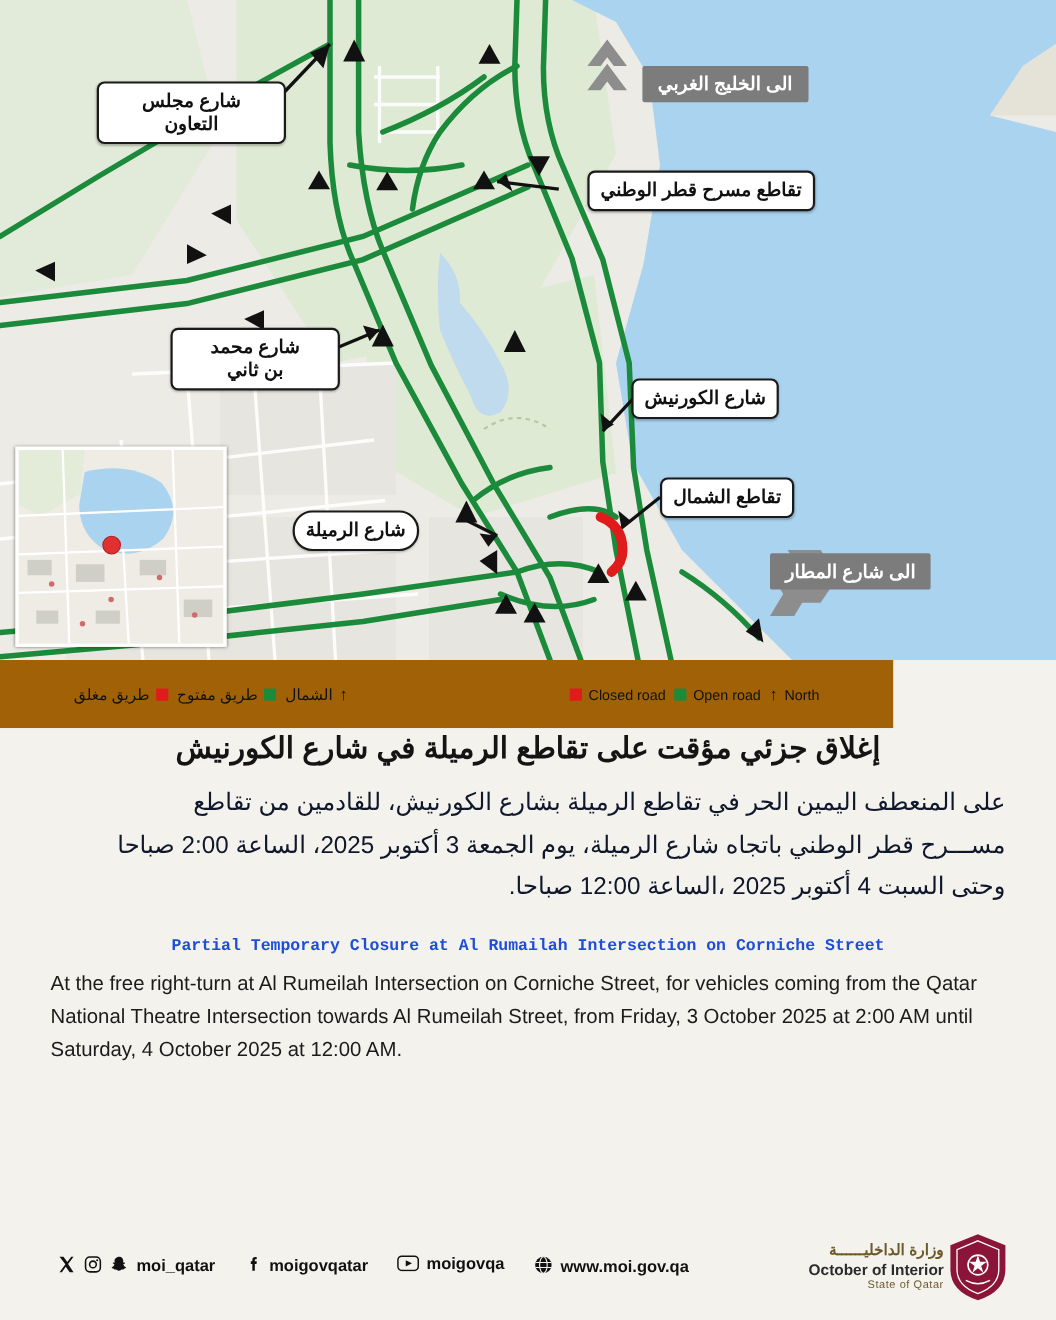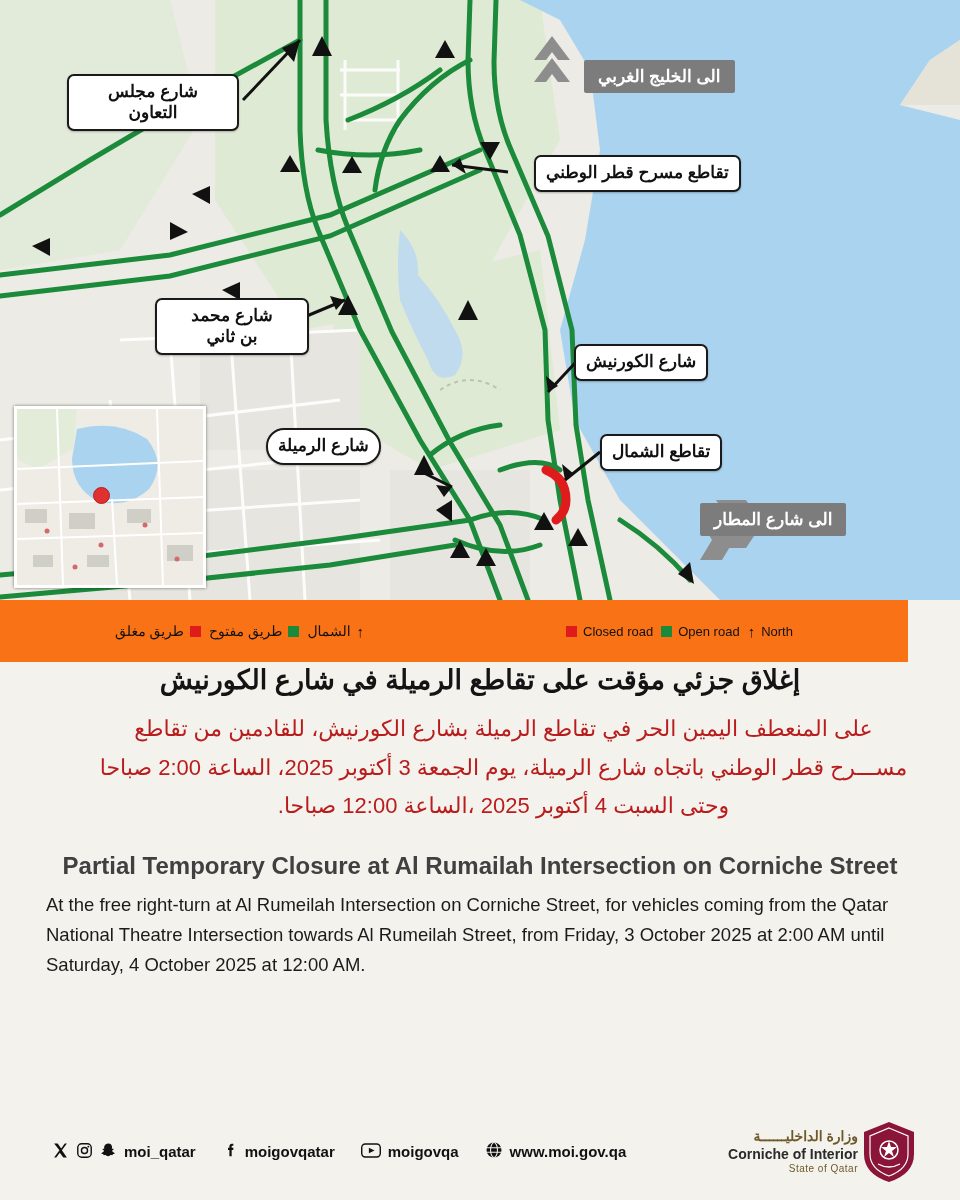--- a/index.html
+++ b/index.html
@@ -56,22 +56,22 @@
     background:#eee9e1;
     overflow:hidden;
   }
   .inset .dot{
     position:absolute;left:76px;top:78px;width:15px;height:15px;border-radius:50%;
     background:#e03030;border:1px solid #b32020;
   }
 
   
   .legend{
-    position:absolute;left:0;top:600px;width:908px;height:62px;
-    background:#f97316;
+    position:absolute;left:0;top:600px;width:812px;height:62px;
+    background:#a16207;
   }
   .legend-inner{
     display:flex;align-items:center;justify-content:center;gap:26px;
     height:62px;font-size:13px;color:#111;
   }
   .legend-group{display:flex;align-items:center;gap:8px;}
   .legend-item{display:flex;align-items:center;gap:6px;white-space:nowrap;}
   .sw{width:11px;height:11px;display:inline-block;}
   .legend-ar{font-size:14px;direction:rtl;}
   .arrow-n{font-size:15px;line-height:1;}
@@ -83,42 +83,43 @@
     background:#f4f2ed;
     padding:0 46px;
     box-sizing:border-box;
   }
   .ar-title{
     direction:rtl;text-align:center;
     font-size:27px;font-weight:bold;color:#141414;
     line-height:1.35;
   }
   .ar-body{
-    direction:rtl;text-align:center;
-    font-size:22px;color:#b91c1c;line-height:1.75;
+    direction:rtl;text-align:right;
+    font-size:22px;color:#0f172a;line-height:1.75;
     margin-top:12px;
     margin-left:47px;
   }
   .en-title{
-    text-align:center;font-size:24px;font-weight:bold;color:#404040;
+    text-align:center;font-size:15px;font-weight:bold;color:#1d4ed8;
     margin-top:26px;
+    font-family:Liberation Mono, monospace;
   }
   .en-body{
     text-align:left;font-size:18.5px;color:#1b1b1b;line-height:1.62;
     margin-top:10px;
   }
 
   
   .footer{
     position:absolute;left:0;top:1102px;width:960px;height:98px;
     background:#f4f2ed;
     display:flex;align-items:center;
   }
   .social{
-    display:flex;align-items:center;gap:26px;
+    display:flex;align-items:flex-start;gap:26px;
     margin-left:52px;font-size:15px;color:#111;font-weight:bold;
   }
   .s-item{display:flex;align-items:center;gap:7px;white-space:nowrap;}
   .s-icons{display:flex;align-items:center;gap:7px;}
   .gl{display:inline-block;line-height:1;}
   .moi{
     position:absolute;right:40px;top:18px;
     display:flex;align-items:center;gap:0;
   }
   .moi-text{text-align:right;line-height:1.25;}
@@ -242,28 +243,28 @@
       <g fill="#8d8d8d">
         <polygon points="534,60 552,36 570,60 558,60 552,52 546,60"></polygon>
         <polygon points="534,82 552,58 570,82 558,82 552,74 546,82"></polygon>
       </g>
       <g fill="#8d8d8d">
         <polygon points="716,500 746,500 762,524 746,548 716,548 732,524"></polygon>
         <polygon points="700,520 722,520 734,540 722,560 700,560 712,540"></polygon>
       </g>
     </svg>
 
-    <div class="chip" style="left:67px;top:74px;width:148px;">شارع مجلس
+    <div class="chip" style="left:88px;top:74px;width:148px;">شارع مجلس
 التعاون</div>
     <div class="chip" style="left:506px;top:155px;margin-left:28px;">تقاطع مسرح قطر الوطني</div>
     <div class="chip" style="left:155px;top:298px;width:130px;">شارع محمد
 بن ثاني</div>
     <div class="chip" style="left:574px;top:344px;">شارع الكورنيش</div>
     <div class="chip" style="left:600px;top:434px;">تقاطع الشمال</div>
-    <div class="chip" style="left:266px;top:428px;border-radius:18px;">شارع الرميلة</div>
+    <div class="chip" style="left:266px;top:464px;border-radius:18px;">شارع الرميلة</div>
 
     <div class="chip-gray" style="left:584px;top:60px;">الى الخليج الغربي</div>
     <div class="chip-gray" style="left:700px;top:503px;">الى شارع المطار</div>
 
     <div class="inset">
       <svg width="186" height="176" viewBox="0 0 186 176">
         <rect x="0" y="0" width="186" height="176" fill="#eeece5"></rect>
         <path d="M60,20 Q100,10 130,30 Q150,55 132,80 Q110,100 80,92 Q55,78 55,50 Z" fill="#aad3f0"></path>
         <path d="M0,0 L60,0 L56,40 L20,60 L0,50 Z" fill="#e3ebd9"></path>
         <g stroke="#ffffff" stroke-width="2" fill="none">
@@ -392,21 +393,21 @@
               </g>
             </svg>
         </span>
         <span>www.moi.gov.qa</span>
       </div>
     </div>
 
     <div class="moi">
       <div class="moi-text">
         <div class="moi-ar">وزارة الداخليــــــة</div>
-        <div class="moi-en">Corniche of Interior</div>
+        <div class="moi-en">October of Interior</div>
         <div class="moi-sub">State of Qatar</div>
       </div>
       <div class="crest">
         <svg width="62" height="64" viewBox="0 0 62 64">
           <path d="M31 2 L56 12 L56 34 Q56 54 31 62 Q6 54 6 34 L6 12 Z" fill="#8a1538"></path>
           <path d="M31 8 L50 16 L50 34 Q50 49 31 56 Q12 49 12 34 L12 16 Z" fill="#8a1538" stroke="#ffffff" stroke-width="1.2"></path>
           <circle cx="31" cy="30" r="9" fill="none" stroke="#ffffff" stroke-width="1.5"></circle>
           <path d="M31 21 L33 27 L39 27 L34 31 L36 37 L31 33 L26 37 L28 31 L23 27 L29 27 Z" fill="#ffffff"></path>
           <path d="M20 44 Q31 50 42 44" stroke="#ffffff" stroke-width="1.4" fill="none"></path>
         </svg>

